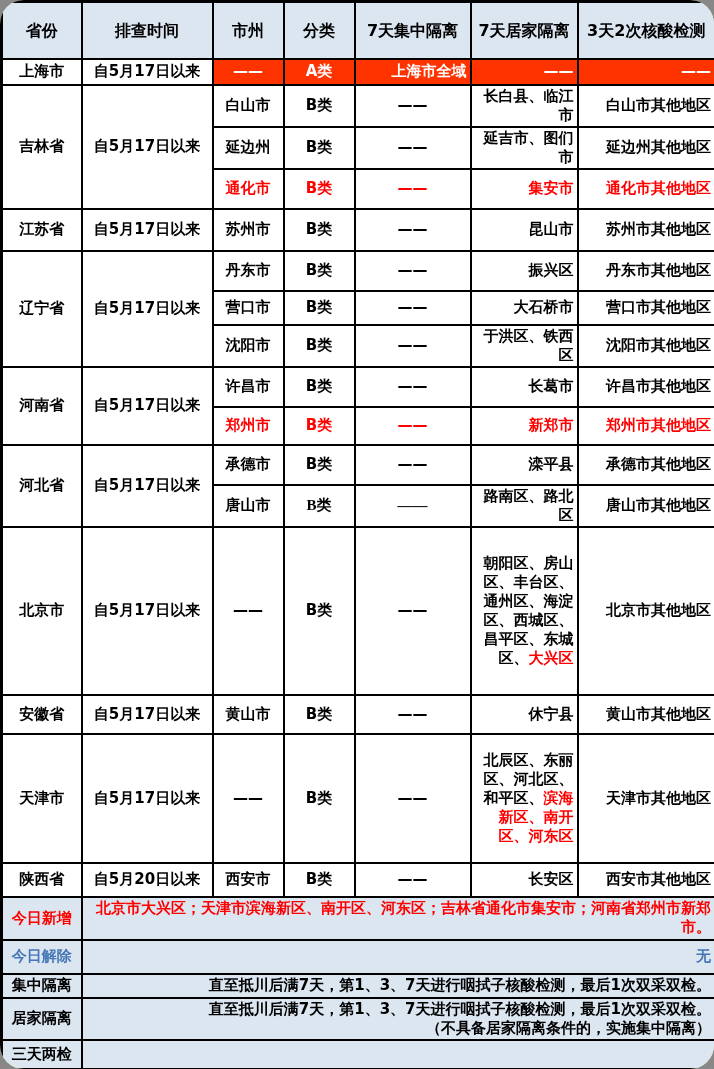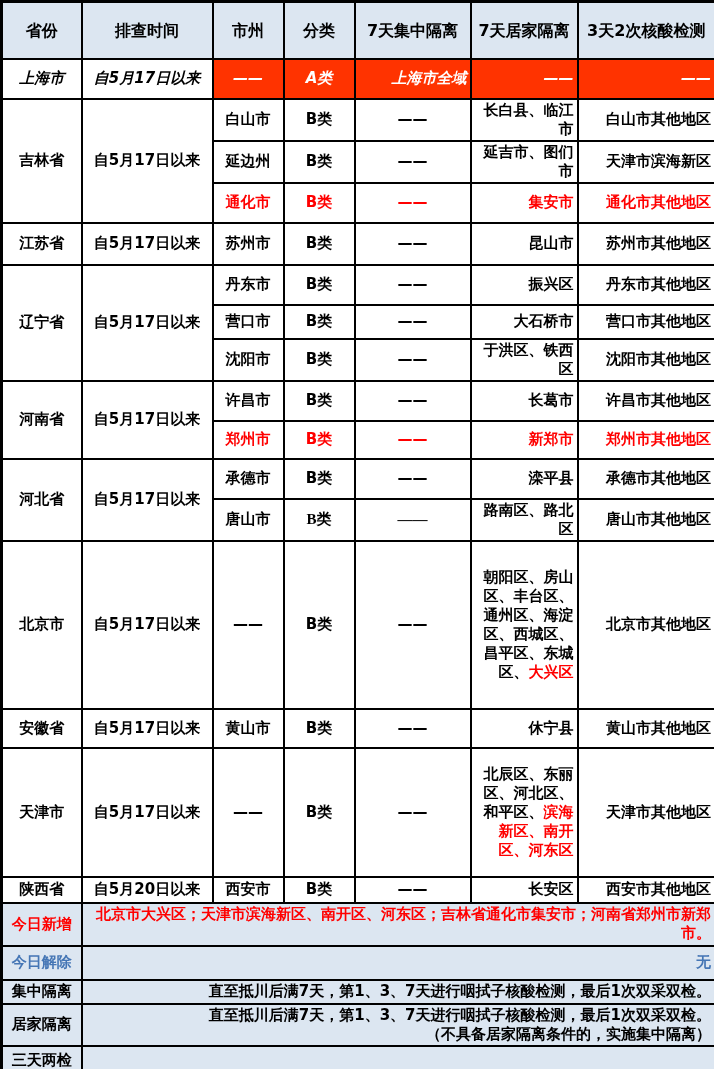--- a/index.html
+++ b/index.html
@@ -1,19 +1,19 @@
 <!DOCTYPE html>
 <html style="--hl-bg: #ff3300; --red: #ff0000; --hdr-bg: #dce6f1; --blue: #4576b5;"><head>
 <meta charset="utf-8">
 <style>
   * { margin:0; padding:0; box-sizing:border-box; }
   body { background:#888; }
   #screen {
     width:714px; height:1069px; overflow:hidden; background:#fef9c3;
-    font-family:"DejaVu Sans", sans-serif; font-weight:bold; position:relative;
+    font-family:"DejaVu Sans", sans-serif; font-weight:bold; position:relative;border-radius:24px;
   }
   table.tbl {
     border-collapse:collapse; table-layout:fixed; width:714px;
     border:3px solid #000;
   }
   .tbl th, .tbl td {
     border:2px solid #000; overflow:hidden; background:#fff; color:#000;
     font-size:15px; line-height:19px; padding:1px 3px; vertical-align:middle;
     word-break:break-all;
   }
@@ -48,21 +48,21 @@
           <th>省份</th>
           <th>排查时间</th>
           <th>市州</th>
           <th>分类</th>
           <th>7天集中隔离</th>
           <th>7天居家隔离</th>
           <th>3天2次核酸检测</th>
         </tr>
       </thead>
     <tbody>
-        <tr style="height: 40px; font-style: italic;">
+        <tr style="height: 26px;">
           <td class="c" rowspan="1">上海市</td>
           <td class="c" rowspan="1">自5月17日以来</td>
           <td class="c hl">——</td>
           <td class="c hl">A类</td>
           <td class="l hl">上海市全域</td>
           <td class="l hl">——</td>
           <td class="l hl">——</td>
         </tr>
         <tr style="height: 42px;">
           <td class="c" rowspan="3">吉林省</td>
@@ -71,21 +71,21 @@
           <td class="c">B类</td>
           <td class="c">——</td>
           <td class="l">长白县、临江市</td>
           <td class="l">白山市其他地区</td>
         </tr>
         <tr style="height: 40px;">
           <td class="c">延边州</td>
           <td class="c">B类</td>
           <td class="c">——</td>
           <td class="l">延吉市、图们市</td>
-          <td class="l">天津市滨海新区</td>
+          <td class="l">延边州其他地区</td>
         </tr>
         <tr style="height: 40px;">
           <td class="c rt">通化市</td>
           <td class="c rt">B类</td>
           <td class="c rt">——</td>
           <td class="l rt">集安市</td>
           <td class="l rt">通化市其他地区</td>
         </tr>
         <tr style="height: 42px;">
           <td class="c" rowspan="1">江苏省</td>
@@ -171,21 +171,21 @@
         </tr>
         <tr style="height: 129px;">
           <td class="c" rowspan="1">天津市</td>
           <td class="c" rowspan="1">自5月17日以来</td>
           <td class="c">——</td>
           <td class="c">B类</td>
           <td class="c">——</td>
           <td class="l"><span>北辰区、东丽区、河北区、和平区、</span><span class="redseg">滨海新区、南开区、河东区</span></td>
           <td class="l">天津市其他地区</td>
         </tr>
-        <tr style="height: 26px;">
+        <tr style="height: 34px;">
           <td class="c" rowspan="1">陕西省</td>
           <td class="c" rowspan="1">自5月20日以来</td>
           <td class="c">西安市</td>
           <td class="c">B类</td>
           <td class="c">——</td>
           <td class="l">长安区</td>
           <td class="l">西安市其他地区</td>
         </tr>
         <tr style="height: 43px;">
           <td class="c fbg red flabel">今日新增</td>

